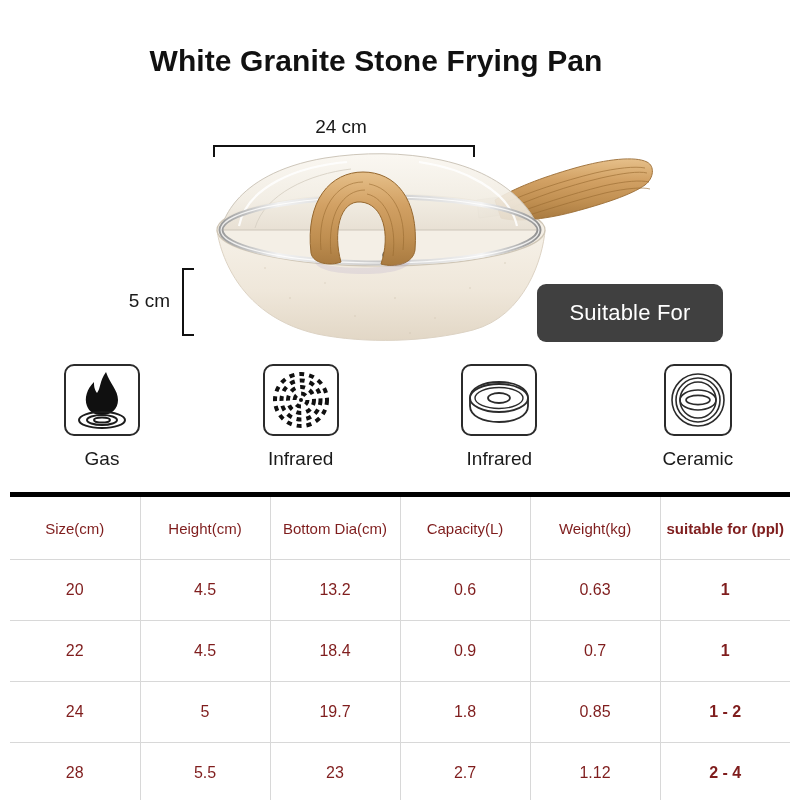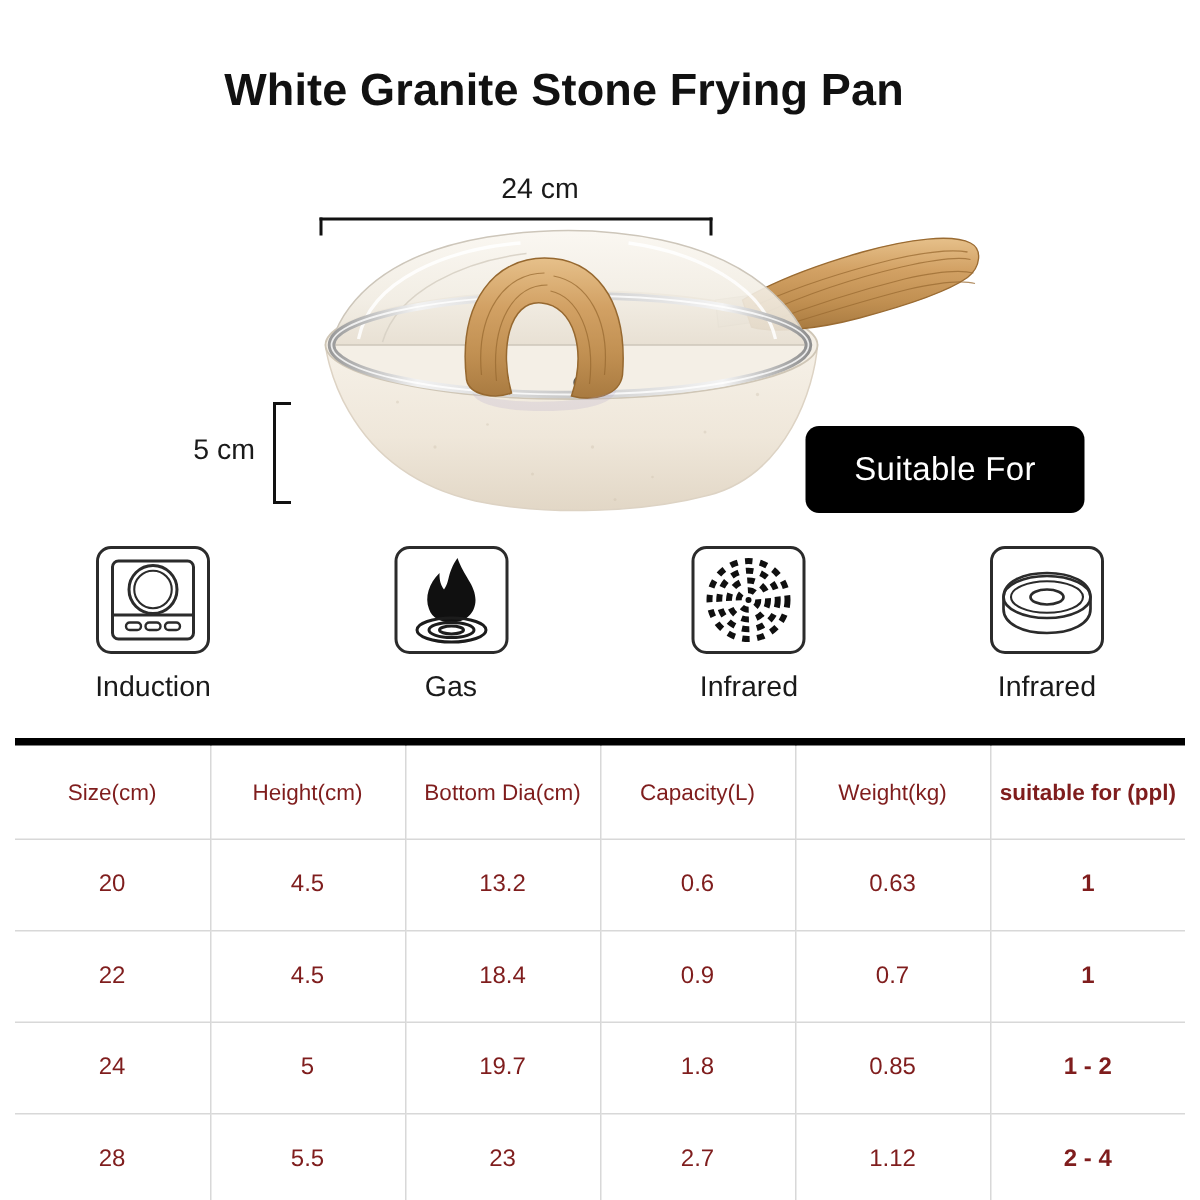--- a/index.html
+++ b/index.html
@@ -35,21 +35,21 @@
     position: absolute;
     left: 0;
     top: 100px;
     width: 800px;
     height: 385px;
   }
 
   
   .dim-top-label {
     position: absolute;
-    left: 229px;
+    left: 210px;
     top: 116px;
     width: 262px;
     text-align: center;
     font-size: 19px;
     color: #1a1a1a;
   }
   .dim-top-bracket {
     position: absolute;
     left: 213px;
     top: 145px;
@@ -93,21 +93,21 @@
   }
   .product svg { display: block; width: 100%; height: 100%; }
 
   
   .badge-suitable {
     position: absolute;
     left: 537px;
     top: 284px;
     width: 186px;
     height: 58px;
-    background: #000000;
+    background: #404040;
     border-radius: 9px;
     color: #ffffff;
     font-size: 22px;
     display: flex;
     align-items: center;
     justify-content: center;
     letter-spacing: 0.2px;
   }
 
   
@@ -273,35 +273,20 @@
     </g>
   </svg>
 </div>
 
 <div class="badge-suitable">
   <span>Suitable For</span>
 </div>
 
 <div class="compat-row">
 
-  <div class="compat-item">
-    <span class="compat-icon">
-      <svg viewBox="0 0 98 76" xmlns="http://www.w3.org/2000/svg" fill="none" stroke="#2b2b2b">
-        <rect x="12" y="3" width="74" height="70" rx="9" stroke-width="2"></rect>
-        <rect x="22" y="12" width="54" height="52" rx="4" stroke-width="2"></rect>
-        <line x1="22" y1="48" x2="76" y2="48" stroke-width="2"></line>
-        <circle cx="49" cy="31" r="16" stroke-width="2"></circle>
-        <circle cx="49" cy="31" r="12.5" stroke-width="1.4"></circle>
-        <rect x="31" y="53" width="10" height="5" rx="2.5" stroke-width="1.6"></rect>
-        <rect x="44" y="53" width="10" height="5" rx="2.5" stroke-width="1.6"></rect>
-        <rect x="57" y="53" width="10" height="5" rx="2.5" stroke-width="1.6"></rect>
-      </svg>
-    </span>
-    <span class="compat-label">Induction</span>
-  </div>
 
   <div class="compat-item">
     <span class="compat-icon">
       <svg viewBox="0 0 98 76" xmlns="http://www.w3.org/2000/svg">
         <rect x="12" y="3" width="74" height="70" rx="9" fill="none" stroke="#2b2b2b" stroke-width="2"></rect>
         <path d="M53 10 C46 20 48 26 44 31 C41 27 41 23 41 20 C34 27 31 36 34 44
                  C36 50 42 53 49 53 C58 53 65 47 65 38 C65 28 57 22 53 10 Z" fill="#101010"></path>
         <ellipse cx="49" cy="58" rx="23" ry="8" fill="none" stroke="#1c1c1c" stroke-width="2"></ellipse>
         <ellipse cx="49" cy="58" rx="15" ry="5" fill="none" stroke="#1c1c1c" stroke-width="2"></ellipse>
         <ellipse cx="49" cy="58" rx="8" ry="2.6" fill="none" stroke="#1c1c1c" stroke-width="2"></ellipse>
@@ -333,20 +318,33 @@
         <path d="M20 36 C20 26 33 20 49 20 C65 20 78 26 78 36 L78 44 C78 54 65 60 49 60
                  C33 60 20 54 20 44 Z" stroke-width="1.8"></path>
         <ellipse cx="49" cy="36" rx="29" ry="14" stroke-width="1.8"></ellipse>
         <ellipse cx="49" cy="36" rx="24" ry="10.5" stroke-width="1.4"></ellipse>
         <ellipse cx="49" cy="36" rx="11" ry="5" stroke-width="1.8"></ellipse>
       </svg>
     </span>
     <span class="compat-label">Infrared</span>
   </div>
 
+  <div class="compat-item">
+    <span class="compat-icon">
+      <svg viewBox="0 0 98 76" xmlns="http://www.w3.org/2000/svg" fill="none" stroke="#2b2b2b">
+        <rect x="16" y="3" width="66" height="70" rx="9" stroke-width="2"></rect>
+        <circle cx="49" cy="38" r="26" stroke-width="1.6"></circle>
+        <circle cx="49" cy="38" r="22" stroke-width="1.6"></circle>
+        <circle cx="49" cy="38" r="18" stroke-width="1.6"></circle>
+        <ellipse cx="49" cy="38" rx="18" ry="10" stroke-width="1.6"></ellipse>
+        <ellipse cx="49" cy="38" rx="12" ry="4.6" stroke-width="1.6"></ellipse>
+      </svg>
+    </span>
+    <span class="compat-label">Ceramic</span>
+  </div>
 
 </div>
 
 <table class="spec-table">
   <thead>
     <tr>
       <th>Size(cm)</th>
       <th>Height(cm)</th>
       <th>Bottom Dia(cm)</th>
       <th>Capacity(L)</th>

